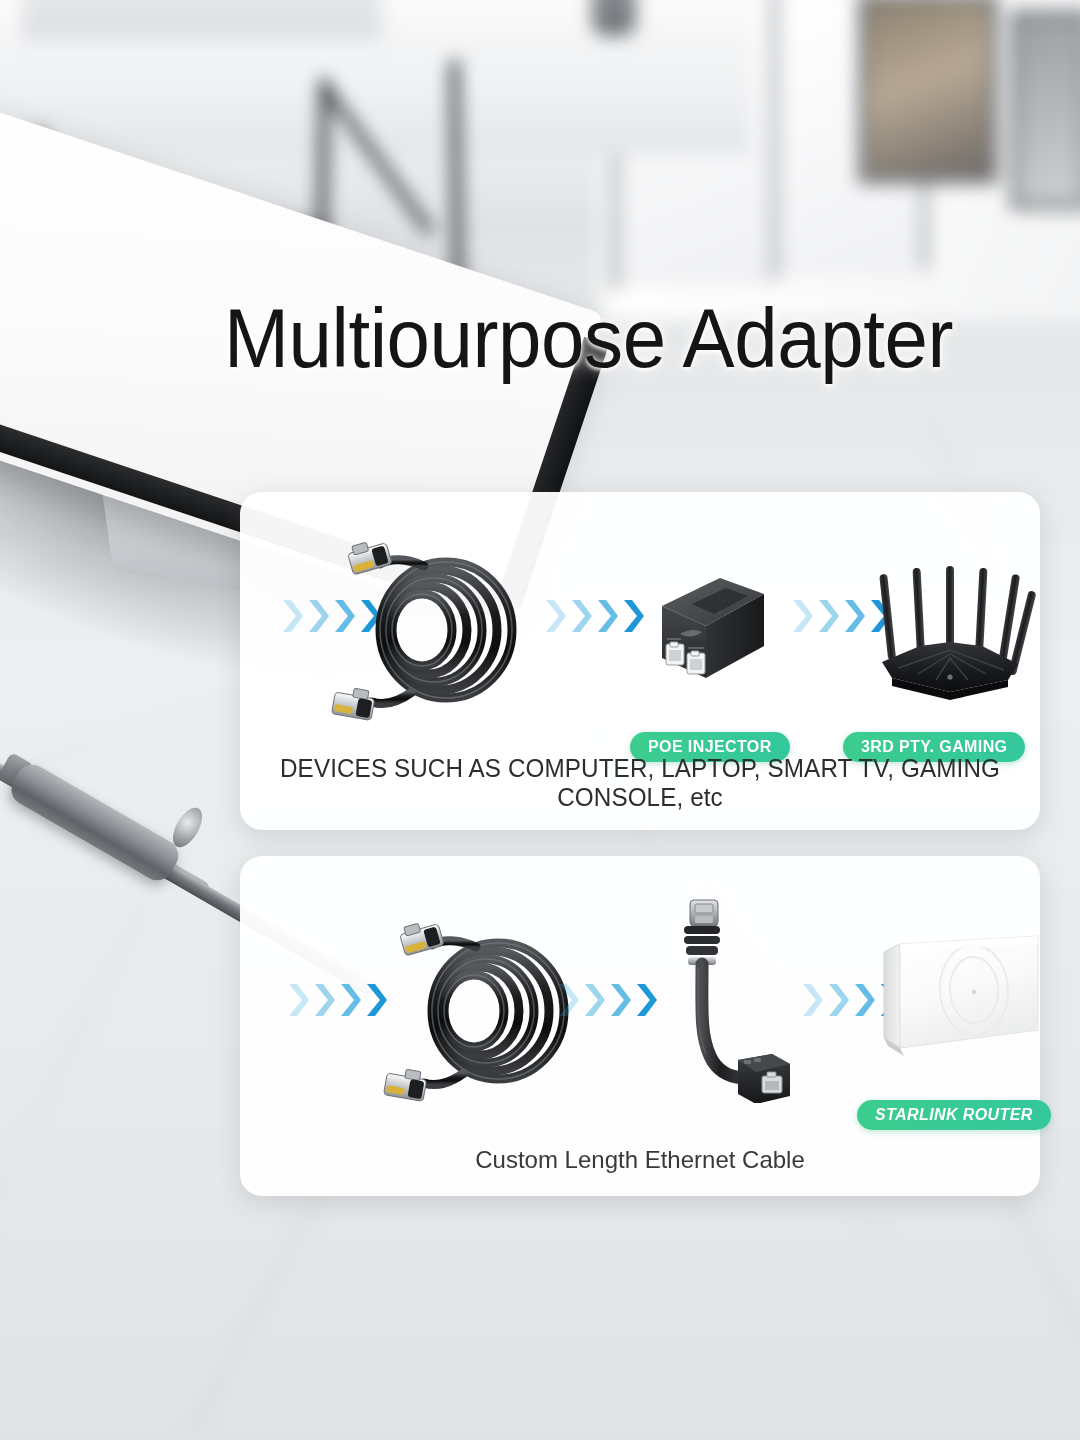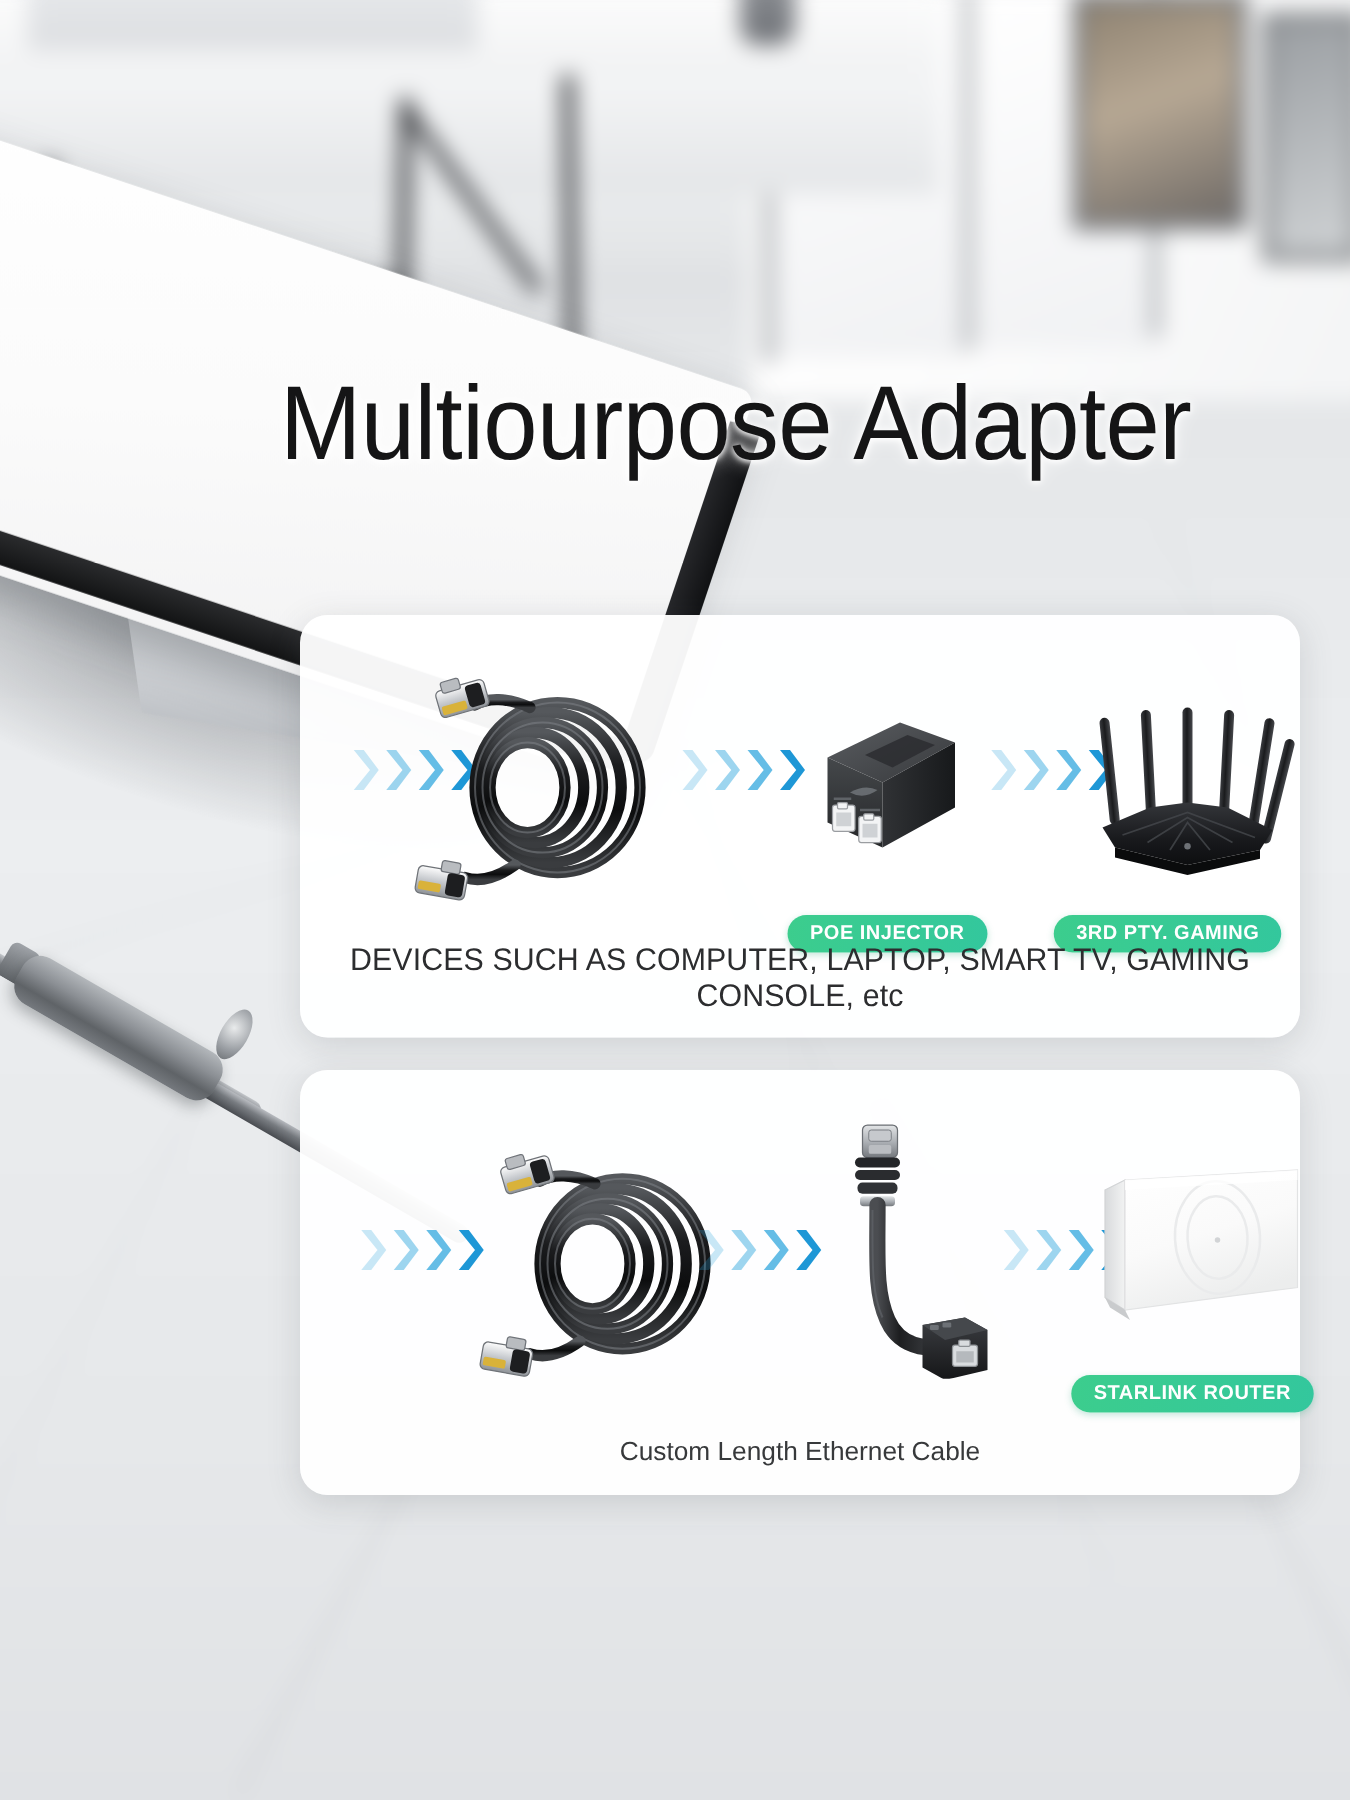--- a/index.html
+++ b/index.html
@@ -149,21 +149,21 @@
     border-radius:22px;box-shadow:0 6px 26px rgba(70,75,82,.17);
   }
   #card-top{left:240px;top:492px;width:800px;height:338px;}
   #card-bottom{left:240px;top:856px;width:800px;height:340px;}
 
   .card-caption{
     position:absolute;left:0;right:0;text-align:center;
     color:#2c2d2f;font-family:"Liberation Sans Narrow","Liberation Sans",sans-serif;
   }
   #cap-top{bottom:18px;font-size:25px;letter-spacing:.1px;transform:scaleX(.97);}
-  #cap-bottom{bottom:22px;font-size:21px;font-family:"Liberation Sans",sans-serif;color:#37393b;}
+  #cap-bottom{bottom:22px;font-size:24px;font-family:"Liberation Sans",sans-serif;color:#37393b;}
 
   
   .chev-group{position:absolute;display:flex;align-items:center;gap:4px;}
   .chev{width:22px;height:38px;}
   .chev svg{display:block;width:22px;height:38px;}
 
   
   .badge{
     position:absolute;height:30px;padding:0 18px;border-radius:16px;
     background:linear-gradient(100deg,#3ccd8d 0%,#33c79d 100%);
@@ -638,18 +638,18 @@
         <g fill="none" stroke="#eaebec" stroke-width="2">
           <ellipse cx="96" cy="56" rx="34" ry="45" transform="rotate(-3 96 56)"></ellipse>
           <ellipse cx="96" cy="56" rx="24" ry="33" transform="rotate(-3 96 56)"></ellipse>
         </g>
         <circle cx="96" cy="58" r="2.2" fill="#d2d4d6"></circle>
 
         <path d="M22 10 L160 2 L160 10 L22 18 Z" fill="#ffffff" opacity=".8"></path>
       </svg>
     </div>
 
-    <div class="badge" style="left:617px;top:244px;">STARLINK ROUTER</div>
+    <div class="badge" style="left:617px;top:244px;font-style:italic;">STARLINK ROUTER</div>
 
     <div class="card-caption" id="cap-bottom">Custom Length Ethernet Cable</div>
   </div>
 
 </div>
 
 </body></html>

